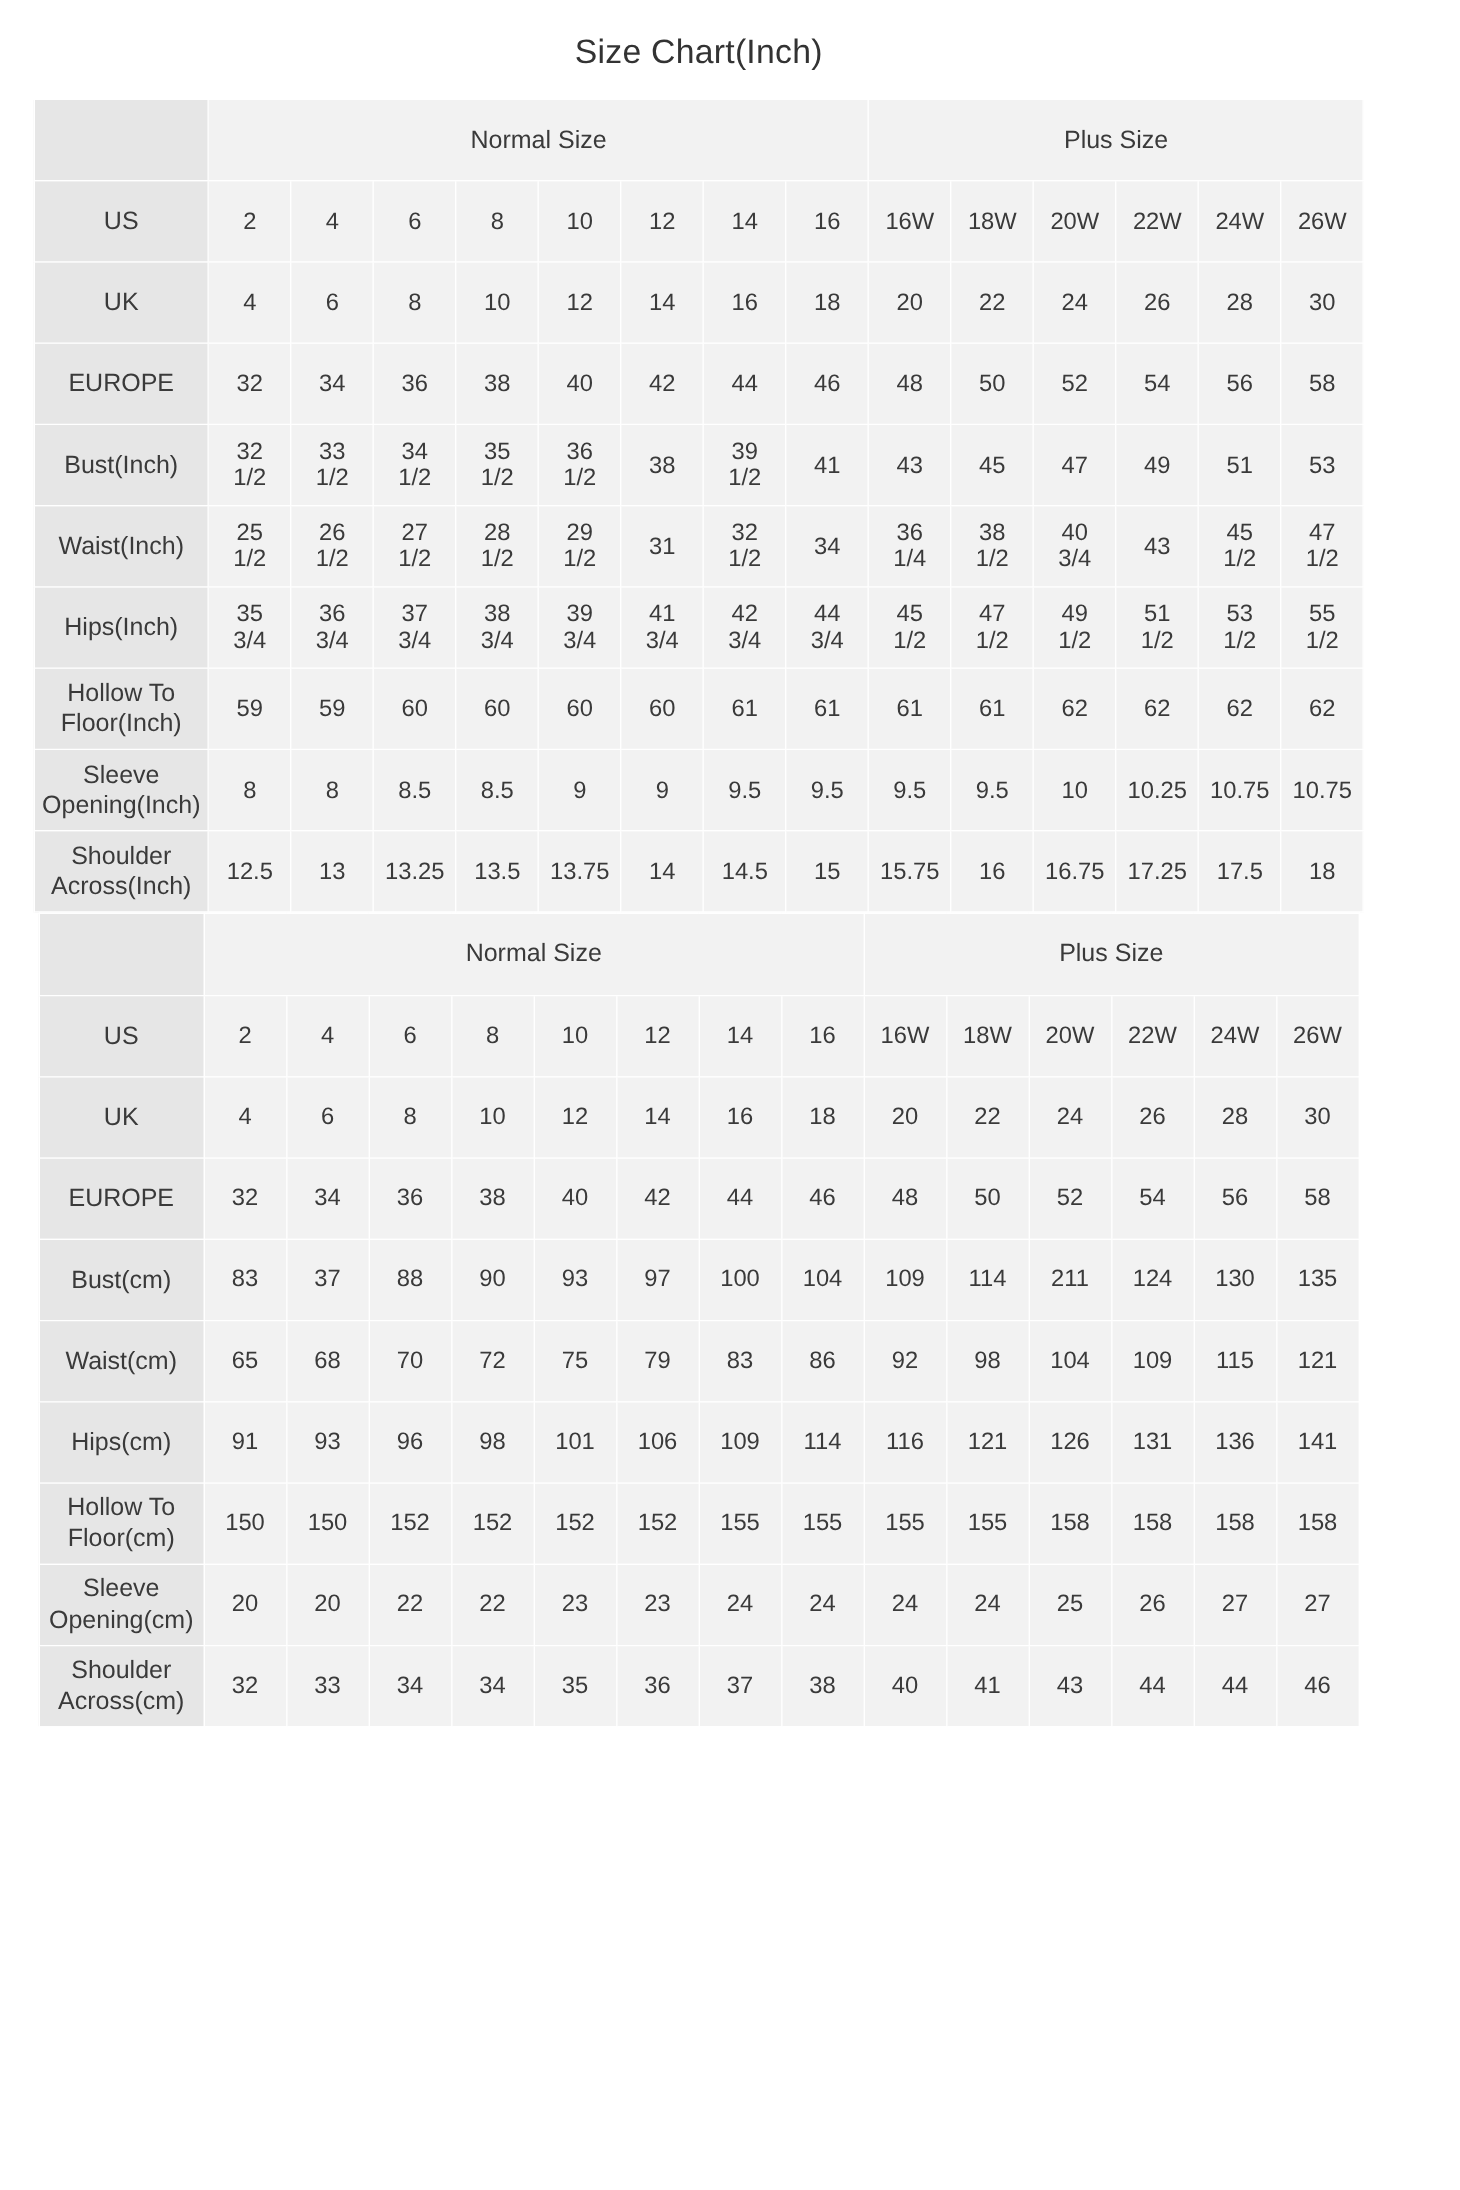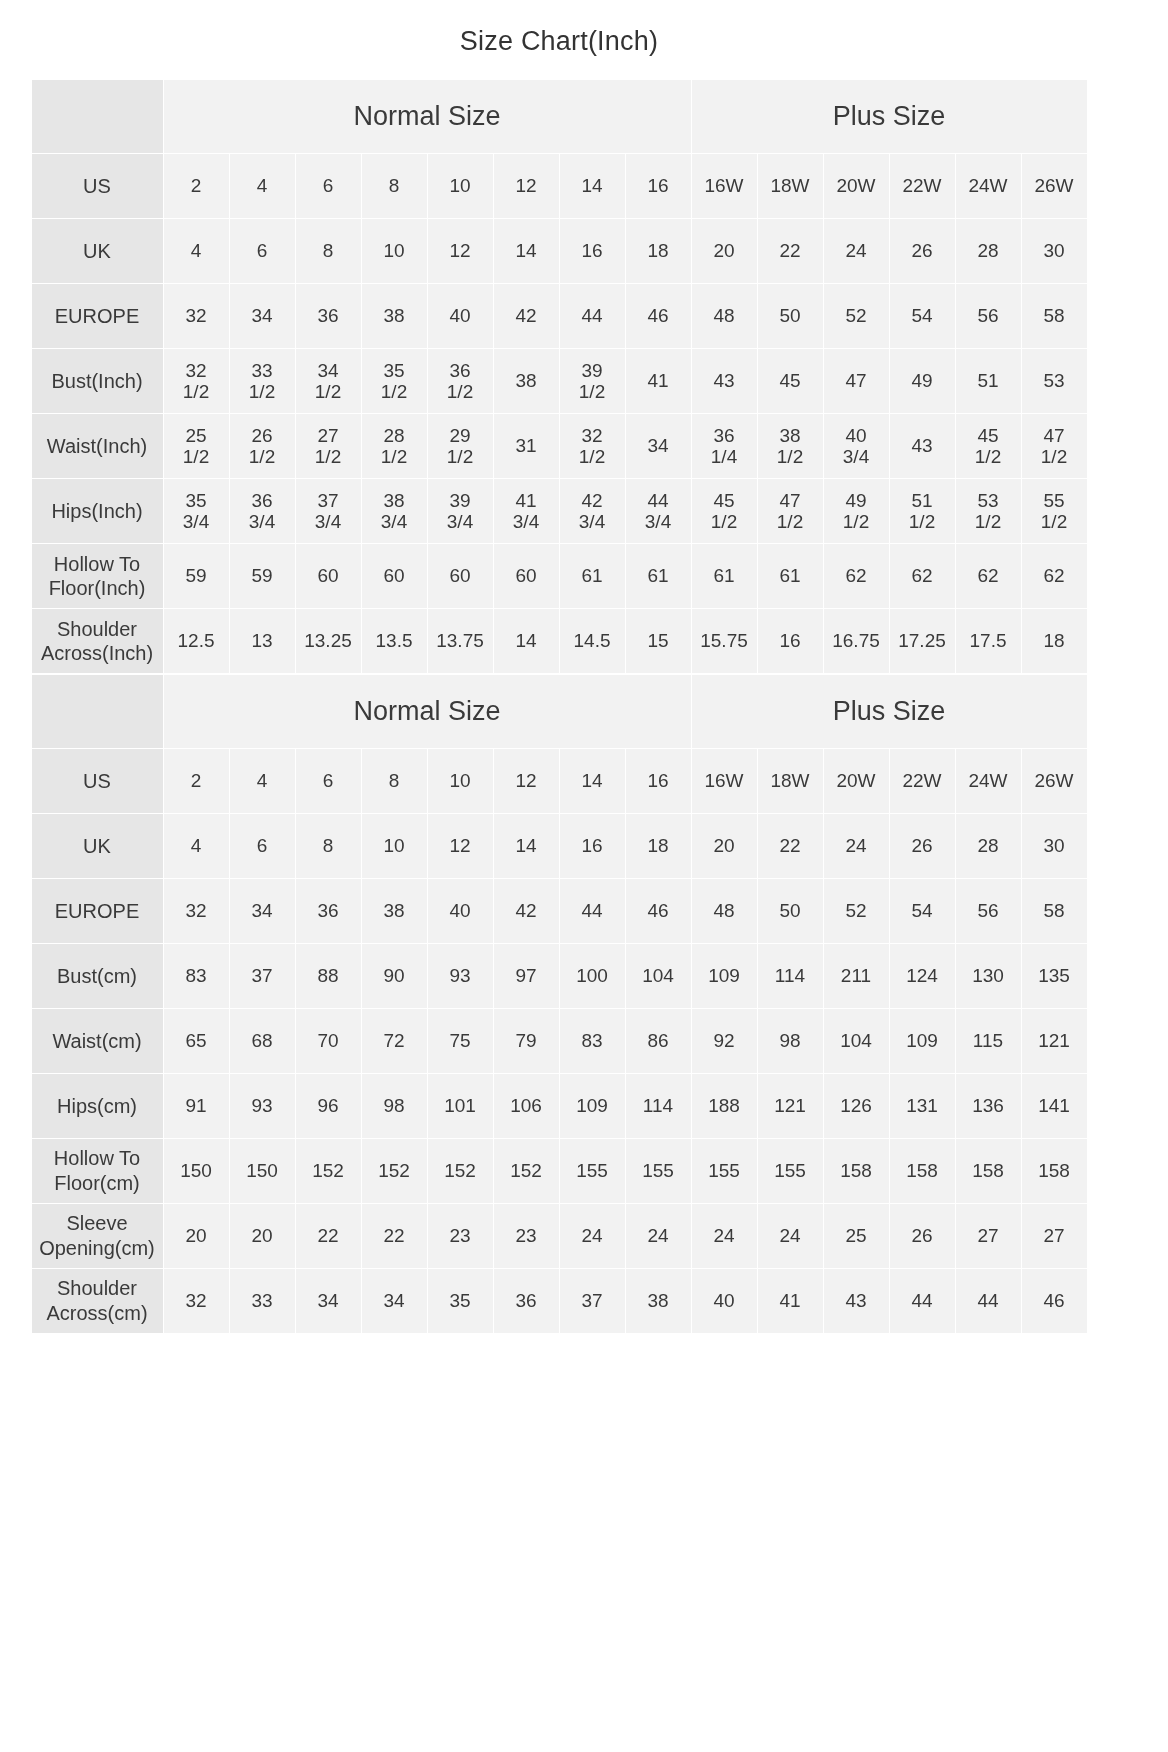--- a/index.html
+++ b/index.html
@@ -45,21 +45,21 @@
   table.size-table td.rowhead {
     background: #e6e6e6;
     font-size: 20px;
     padding: 6px 6px;
   }
   table.size-table td.corner {
     background: #e6e6e6;
   }
   table.size-table td.group {
     background: #f2f2f2;
-    font-size: 27px;
+    font-size: 20px;
     padding: 20px 4px;
   }
   .frac {
     display: block;
     line-height: 1.12;
   }
   .tall td { height: 52px; }
 </style>
 </head>
 <body>
@@ -293,20 +293,37 @@
           <td>61</td>
           <td>61</td>
           <td>61</td>
           <td>61</td>
           <td>62</td>
           <td>62</td>
           <td>62</td>
           <td>62</td>
         </tr>
 
+        <tr class="tall">
+          <td class="rowhead">Sleeve Opening(Inch)</td>
+          <td>8</td>
+          <td>8</td>
+          <td>8.5</td>
+          <td>8.5</td>
+          <td>9</td>
+          <td>9</td>
+          <td>9.5</td>
+          <td>9.5</td>
+          <td>9.5</td>
+          <td>9.5</td>
+          <td>10</td>
+          <td>10.25</td>
+          <td>10.75</td>
+          <td>10.75</td>
+        </tr>
 
         <tr class="tall">
           <td class="rowhead">Shoulder Across(Inch)</td>
           <td>12.5</td>
           <td>13</td>
           <td>13.25</td>
           <td>13.5</td>
           <td>13.75</td>
           <td>14</td>
           <td>14.5</td>
@@ -429,21 +446,21 @@
         <tr class="tall">
           <td class="rowhead">Hips(cm)</td>
           <td>91</td>
           <td>93</td>
           <td>96</td>
           <td>98</td>
           <td>101</td>
           <td>106</td>
           <td>109</td>
           <td>114</td>
-          <td>188</td>
+          <td>116</td>
           <td>121</td>
           <td>126</td>
           <td>131</td>
           <td>136</td>
           <td>141</td>
         </tr>
 
         <tr class="tall">
           <td class="rowhead">Hollow To Floor(cm)</td>
           <td>150</td>

